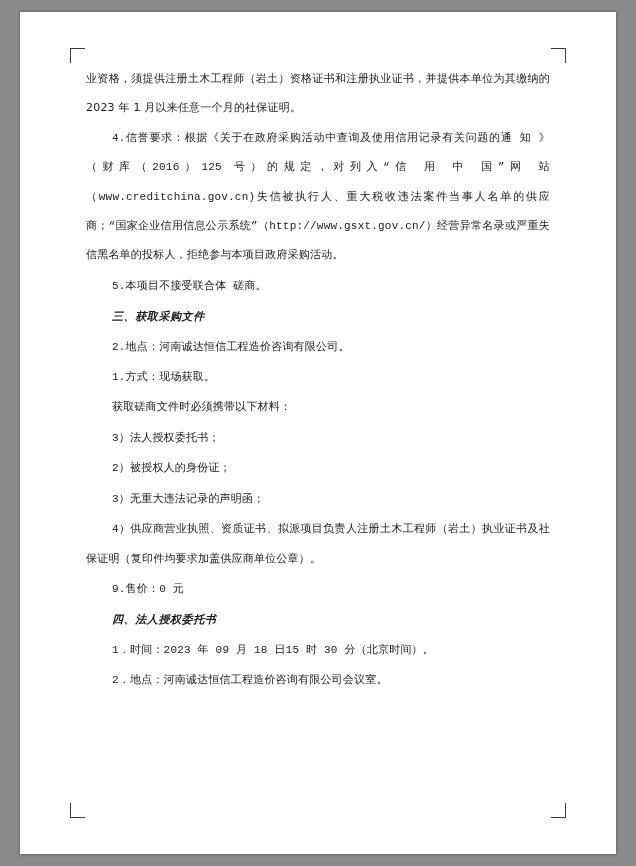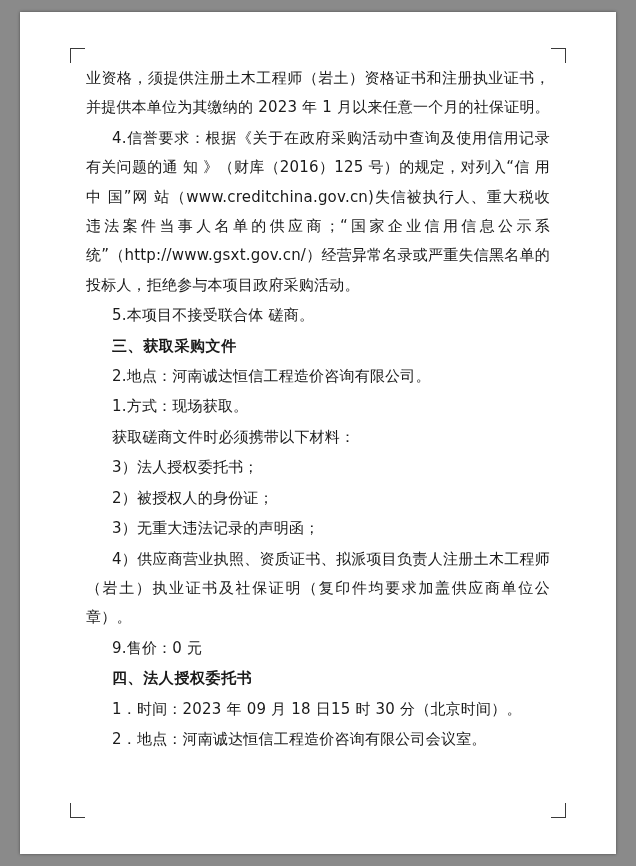--- a/index.html
+++ b/index.html
@@ -36,32 +36,33 @@
   .mark.br { bottom: 36px; right: 50px; border-width: 0 1px 1px 0; }
 
   .content {
     position: absolute;
     top: 52px;
     left: 66px;
     width: 464px;
   }
   p {
     margin: 0 0 1px 0;
-    font-size: 15px;
+    font-size: 11px;
     line-height: 29.4px;
     color: #1a1a1a;
     text-align: justify;
     text-justify: inter-ideograph;
     letter-spacing: 0.2px;
   }
-  p.indent { text-indent: 26px; }
+  p.indent { text-indent: 26px; font-family: Liberation Mono, monospace; }
   p.heading {
     font-weight: bold;
     text-indent: 26px;
     letter-spacing: 0.6px;
+    font-style: italic;
   }
 </style>
 </head>
 <body>
 
 <div class="page">
   <div class="mark tl"></div>
   <div class="mark tr"></div>
   <div class="mark bl"></div>
   <div class="mark br"></div>

